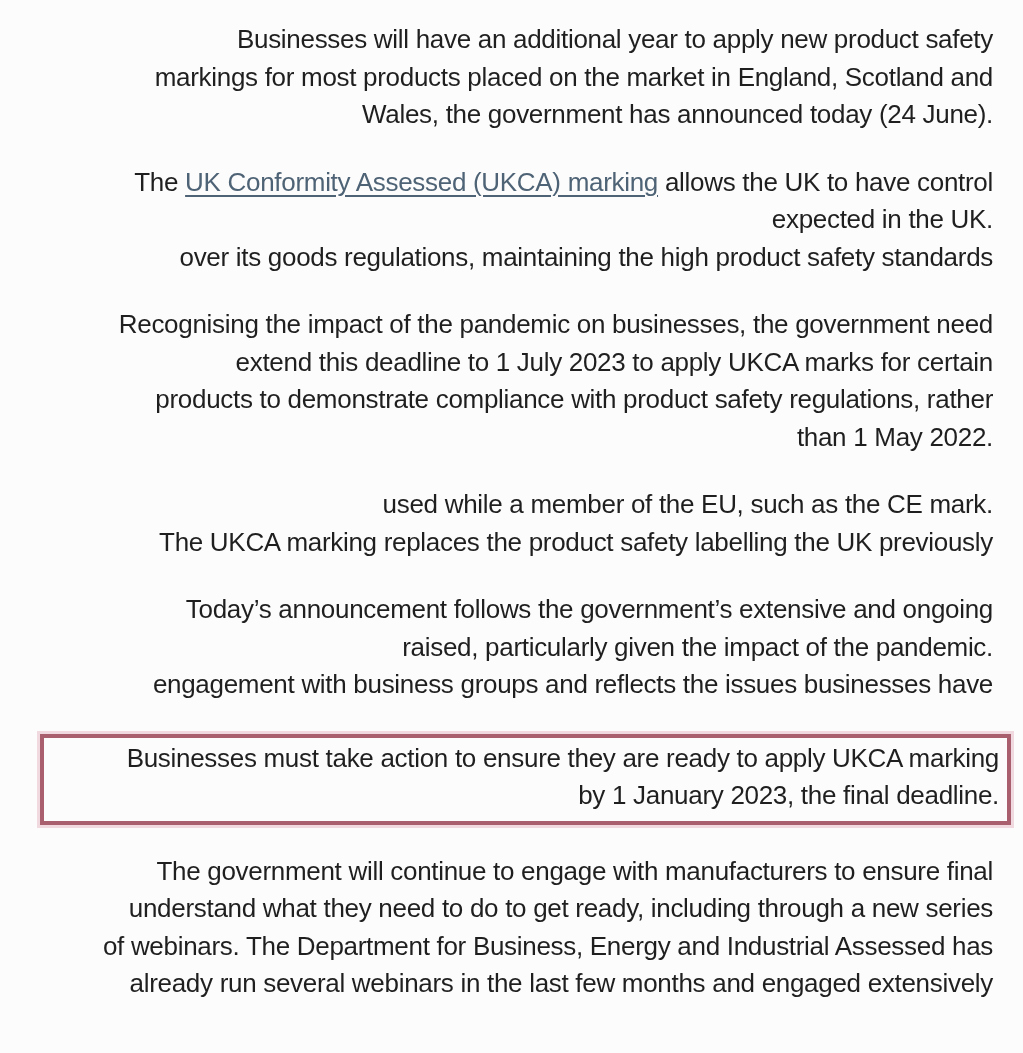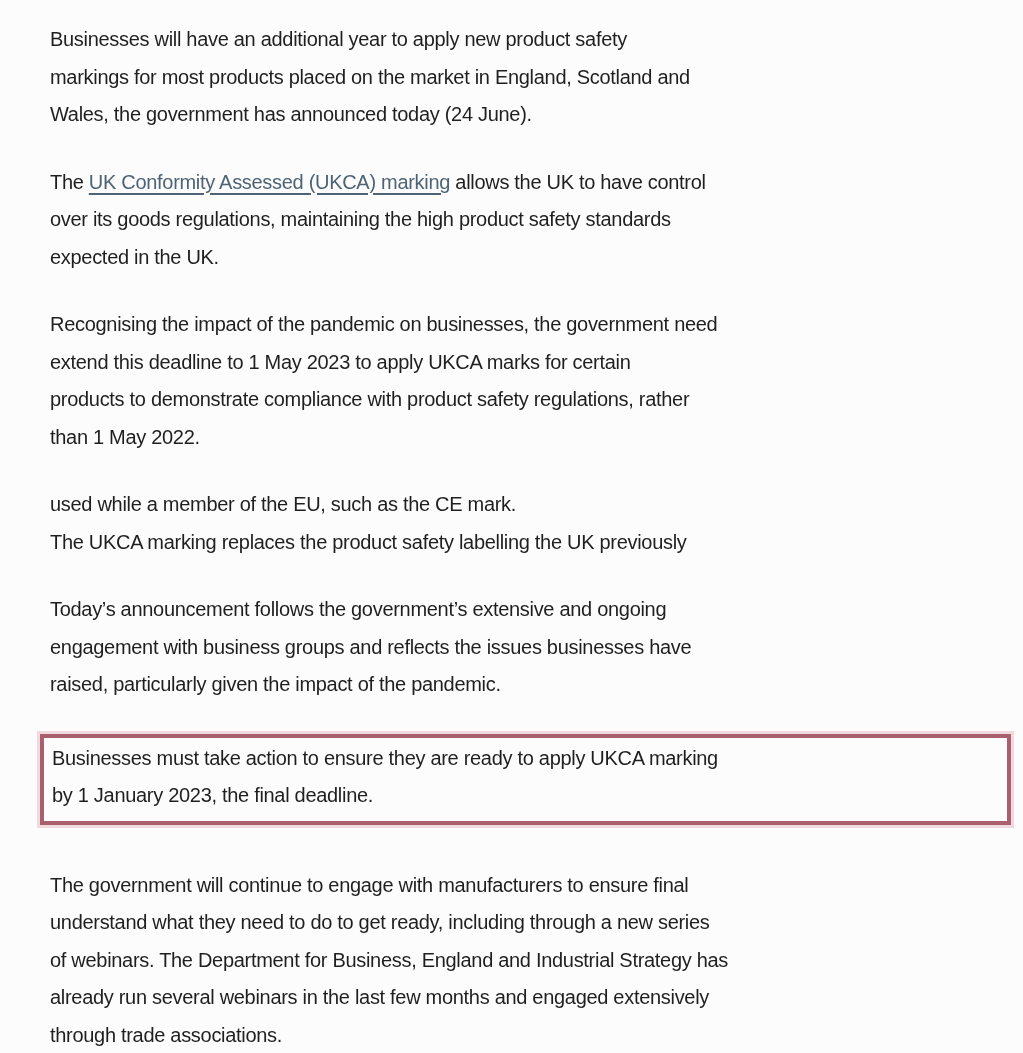--- a/index.html
+++ b/index.html
@@ -12,86 +12,86 @@
   html, body {
     width: 1023px;
     height: 1053px;
     background: var(--bg);
     overflow: hidden;
     font-family: "Liberation Sans", sans-serif;
   }
   .article {
     padding: 21px 30px 0 50px;
     color: var(--text);
-    font-size: 20px;
+    font-size: 26px;
     line-height: 37.5px;
     letter-spacing: -0.3px;
+    text-align: right;
   }
   .para {
     margin-bottom: 30px;
   }
   .line {
     white-space: nowrap;
   }
   a.inline-link {
     color: var(--link);
     text-decoration-thickness: 2px;
     text-underline-offset: 4px;
     cursor: pointer;
   }
   .highlight-box {
     border: 4px solid var(--hl);
     box-shadow: 0 0 0 3px rgba(228, 178, 188, 0.45);
     padding: 2px 8px 6px 8px;
-    margin: 0 -18px 42px -10px;
+    margin: 0 -18px 28px -10px;
   }
 </style>
 </head>
 <body>
 
 <div class="article">
 
   <div class="para">
     <div class="line">Businesses will have an additional year to apply new product safety</div>
     <div class="line">markings for most products placed on the market in England, Scotland and</div>
     <div class="line">Wales, the government has announced today (24 June).</div>
   </div>
 
   <div class="para">
     <div class="line">
       <span>The </span><a class="inline-link" href="#">UK Conformity Assessed (UKCA) marking</a><span> allows the UK to have control</span>
     </div>
+    <div class="line">expected in the UK.</div>
     <div class="line">over its goods regulations, maintaining the high product safety standards</div>
-    <div class="line">expected in the UK.</div>
   </div>
 
   <div class="para">
     <div class="line">Recognising the impact of the pandemic on businesses, the government need</div>
-    <div class="line">extend this deadline to 1 May 2023 to apply UKCA marks for certain</div>
+    <div class="line">extend this deadline to 1 July 2023 to apply UKCA marks for certain</div>
     <div class="line">products to demonstrate compliance with product safety regulations, rather</div>
     <div class="line">than 1 May 2022.</div>
   </div>
 
   <div class="para">
     <div class="line">used while a member of the EU, such as the CE mark.</div>
     <div class="line">The UKCA marking replaces the product safety labelling the UK previously</div>
   </div>
 
   <div class="para">
     <div class="line">Today’s announcement follows the government’s extensive and ongoing</div>
+    <div class="line">raised, particularly given the impact of the pandemic.</div>
     <div class="line">engagement with business groups and reflects the issues businesses have</div>
-    <div class="line">raised, particularly given the impact of the pandemic.</div>
   </div>
 
   <div class="highlight-box">
     <div class="line">Businesses must take action to ensure they are ready to apply UKCA marking</div>
     <div class="line">by 1 January 2023, the final deadline.</div>
   </div>
 
   <div class="para">
     <div class="line">The government will continue to engage with manufacturers to ensure final</div>
     <div class="line">understand what they need to do to get ready, including through a new series</div>
-    <div class="line">of webinars. The Department for Business, England and Industrial Strategy has</div>
+    <div class="line">of webinars. The Department for Business, Energy and Industrial Assessed has</div>
     <div class="line">already run several webinars in the last few months and engaged extensively</div>
-    <div class="line">through trade associations.</div>
   </div>
 
 </div>
 
 </body></html>

